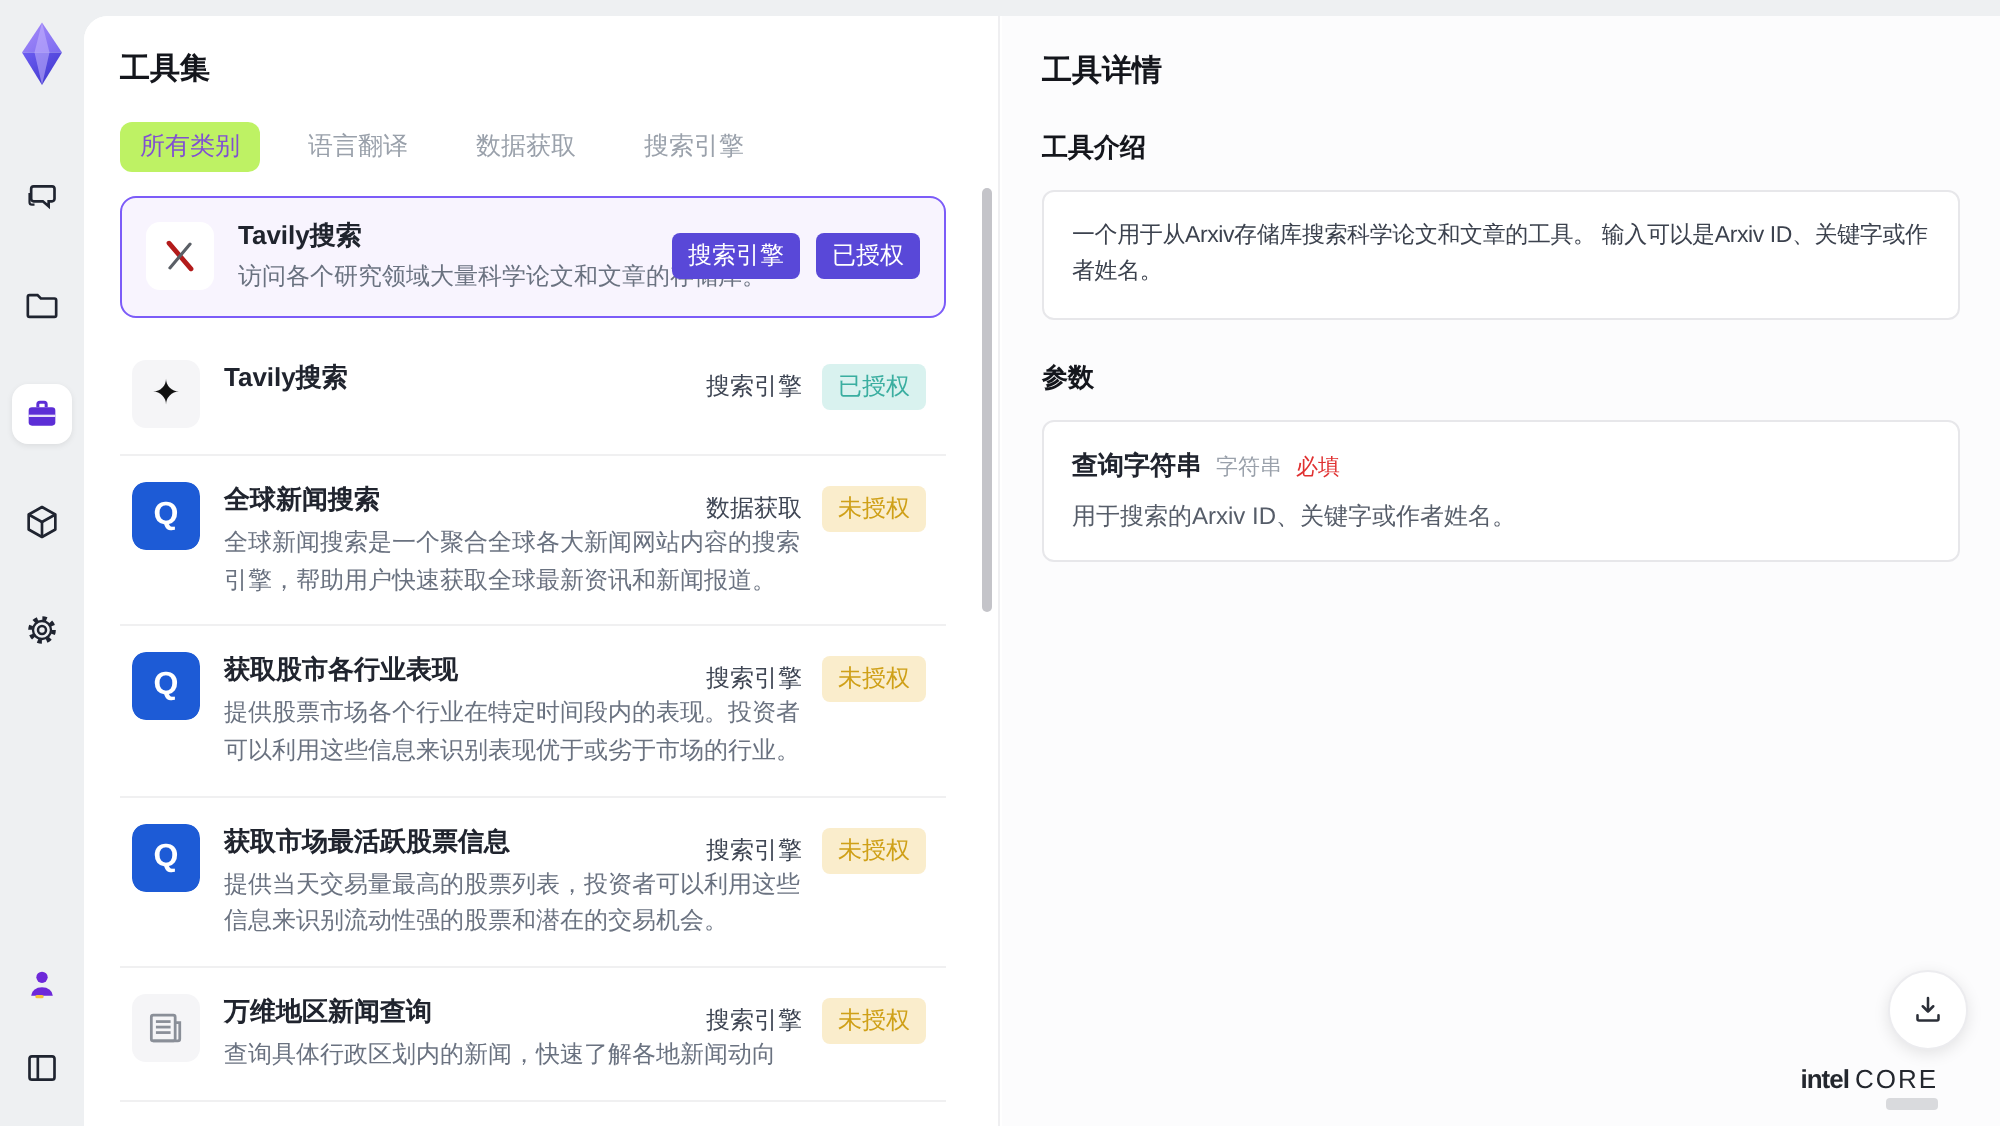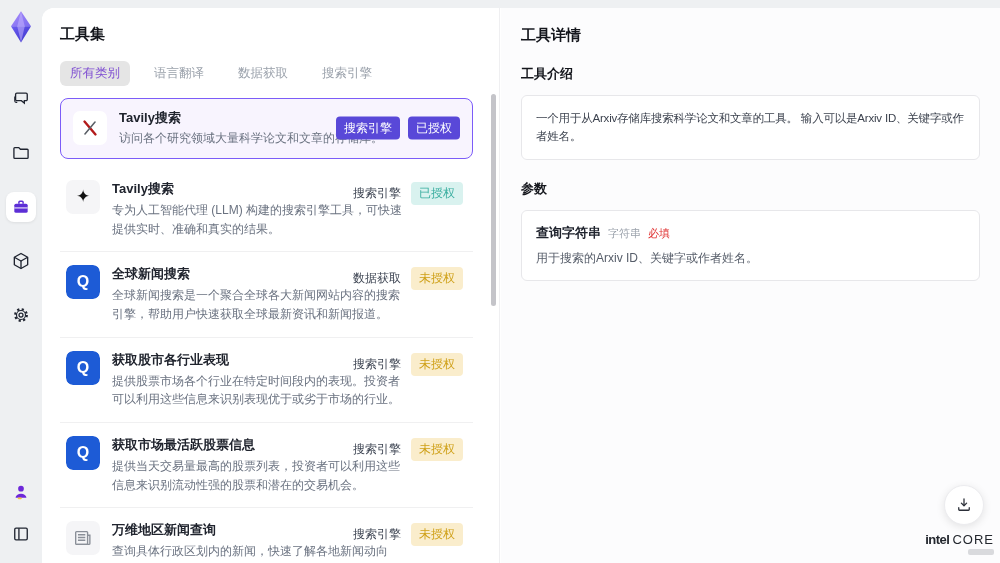--- a/index.html
+++ b/index.html
@@ -25,21 +25,21 @@
   .card { position:absolute; left:42px; top:8px; right:0; bottom:0;
     background:#ffffff; border-radius:12px 0 0 0; overflow:hidden; }
 
   
   .left-panel { position:absolute; left:0; top:0; bottom:0; width:458px;
     padding:17px 26px 0 18px; border-right:1px solid #efeff1; background:#fff; }
   .panel-title { font-size:15px; font-weight:bold; color:#14161c; }
 
   .tabs { display:flex; align-items:center; gap:14px; margin-top:17px; }
   .tab { font-size:12.5px; color:#9aa1ab; padding:4px 10px; border-radius:6px; cursor:pointer; white-space:nowrap; }
-  .tab.active { background:#e5e5e5; color:#8050d2; }
+  .tab.active { background:#bef264; color:#8050d2; }
 
   .tool-list { margin-top:12px; }
 
   .tool-item { position:relative; display:flex; padding:13px 8px 13px 6px; cursor:pointer; }
   .tool-item:not(.selected) { border-bottom:1px solid #f0f0f1; }
   .tool-item.selected { border:1px solid #7c5cf8; background:#f8f4fe; border-radius:8px;
     padding:10px 12px; margin-bottom:8px; align-items:center; }
 
   .tool-icon { width:34px; height:34px; border-radius:7px; background:#f5f5f7;
     display:flex; align-items:center; justify-content:center; flex:none; margin-right:12px; overflow:hidden; }
@@ -79,21 +79,21 @@
   .param-name { font-size:13px; font-weight:bold; color:#20242e; }
   .param-type { font-size:11px; color:#9aa1ab;font-family:Liberation Mono, monospace; }
   .param-required { font-size:11px; color:#e03131; }
   .param-desc { font-size:12px; color:#565d69; margin-top:8px; }
 
   
   .fab { position:absolute; right:16px; bottom:38px; width:40px; height:40px; border-radius:50%;
     background:#ffffff; border:1px solid #ececef; box-shadow:0 2px 8px rgba(0,0,0,.1);
     display:flex; align-items:center; justify-content:center; cursor:pointer; }
   .fab svg { width:18px; height:18px; }
-  .brand { position:absolute; right:6px; bottom:8px; text-align:right; }
+  .brand { position:absolute; right:31px; bottom:8px; text-align:right; }
   .brand-row { display:flex; align-items:baseline; gap:3px; justify-content:center; }
   .brand-intel { font-size:13px; font-weight:bold; color:#23272e; letter-spacing:-0.5px; }
   .brand-core { font-size:13px; color:#23272e; letter-spacing:1px; }
   .brand-sub { width:26px; height:6px; background:#d9dadd; border-radius:2px; margin:2px 0 0 auto; }
 </style>
 </head>
 <body>
 
 <div class="rail">
   <div class="rail-logo">
@@ -197,21 +197,20 @@
       <span class="badge pill solid">已授权</span>
     </div>
   </div>
 
   <div class="tool-item">
     <div class="tool-icon">
             <span class="tavily-star">✦</span>
           </div>
     <div class="tool-text">
       <div class="tool-name">Tavily搜索</div>
-      <div class="tool-desc">专为人工智能代理 (LLM) 构建的搜索引擎工具，可快速提供实时、准确和真实的结果。</div>
     </div>
     <div class="tool-badges">
       <span class="badge cat-plain">搜索引擎</span>
       <span class="badge pill authorized">已授权</span>
     </div>
   </div>
 
   <div class="tool-item">
     <div class="tool-icon">
             <span class="q-logo">Q</span>

